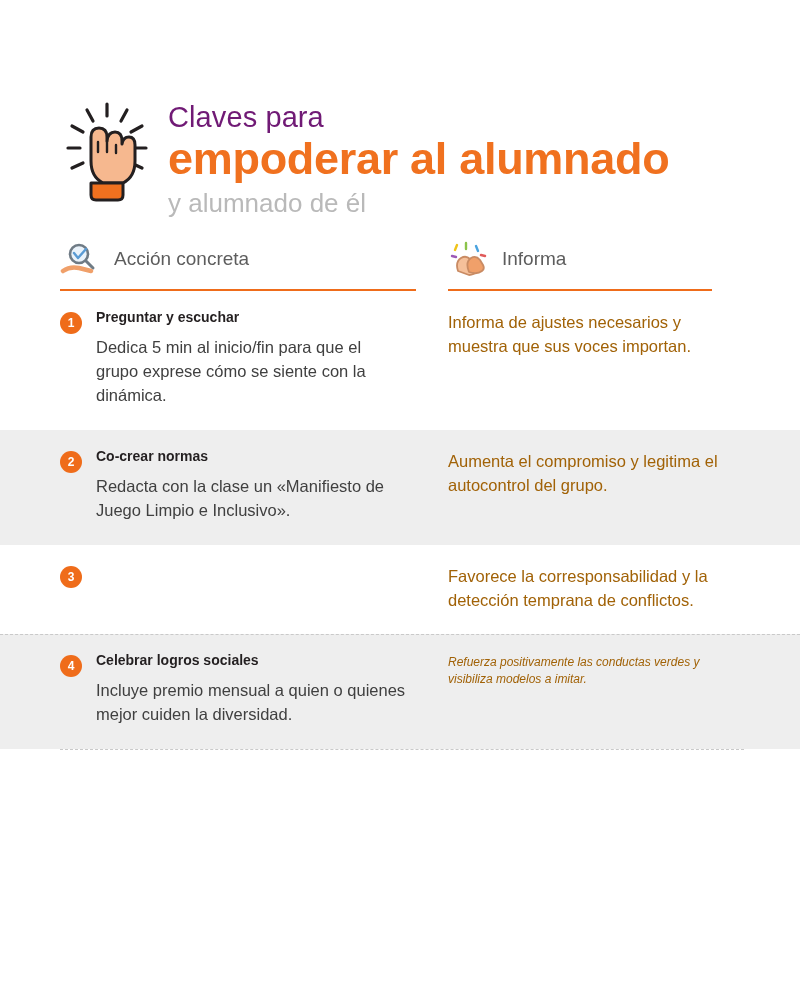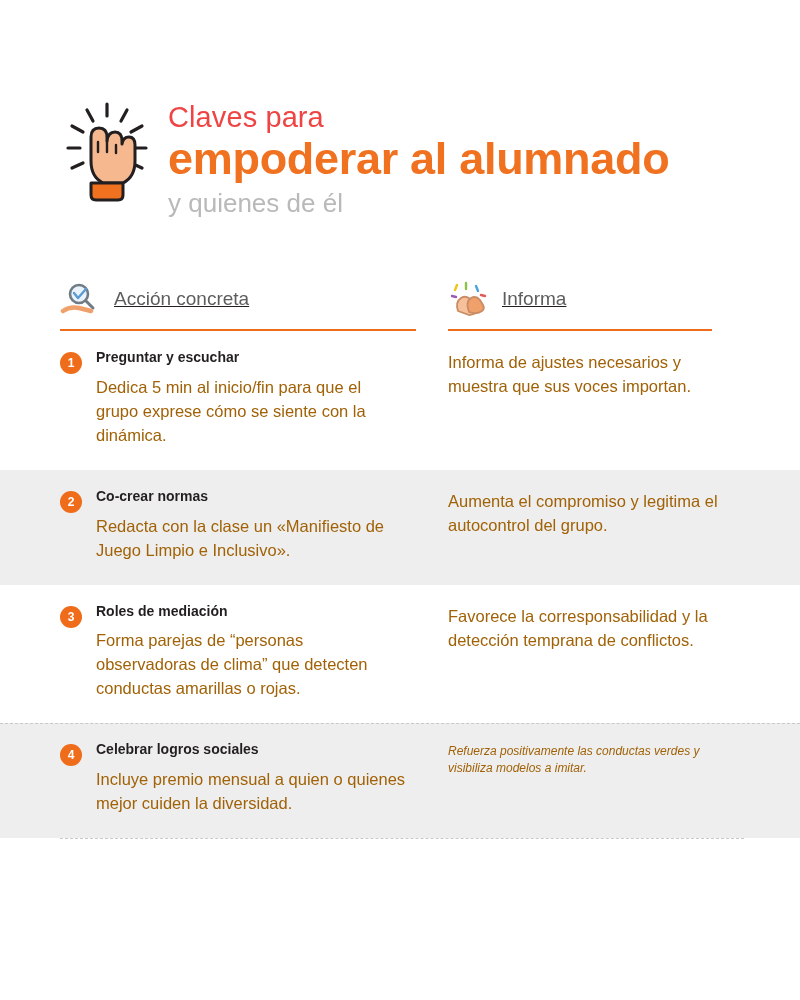--- a/index.html
+++ b/index.html
@@ -33,21 +33,21 @@
     flex: 0 0 96px;
     position: relative;
     margin-top: 4px;
   }
   .title-block {
     margin-left: 12px;
     padding-top: 6px;
   }
   .title-line1 {
     font-size: 29px;
-    color: #ef4444;
+    color: #701a75;
     font-weight: 400;
     letter-spacing: 0.1px;
     line-height: 1.05;
   }
   .title-line2 {
     font-size: 45px;
     color: #f0711f;
     font-weight: 700;
     line-height: 1.12;
     letter-spacing: -0.3px;
@@ -57,24 +57,23 @@
     font-size: 26px;
     color: #b9b9b9;
     font-weight: 400;
     line-height: 1.1;
     margin-top: 4px;
   }
 
   
   .col-heads {
     position: relative;
-    margin-top: 64px;
+    margin-top: 24px;
     padding: 0 88px 0 60px;
     display: flex;
-    text-decoration: underline;
   }
   .col-head {
     display: flex;
     align-items: center;
     gap: 14px;
     padding-bottom: 12px;
     border-bottom: 2px solid #ef6c1a;
   }
   .col-head.left {
     width: 356px;
@@ -143,21 +142,21 @@
     margin-left: 14px;
   }
   .action-title {
     font-size: 14px;
     font-weight: 700;
     color: #231f20;
     line-height: 1.2;
   }
   .action-desc {
     font-size: 16.5px;
-    color: #a16207;
+    color: #404040;
     line-height: 1.45;
     margin-top: 10px;
     max-width: 310px;
   }
   .cell-right {
     flex: 1 1 auto;
     margin-left: 32px;
     padding-top: 2px;
   }
   .impact-text {
@@ -199,21 +198,21 @@
           <line x1="82" y1="68" x2="71" y2="63"></line>
         </g>
         <path d="M31 37 q0 -9 8 -9 q8 0 8 9 v4 q1 -9 8 -9 q7 0 7 9 v3 q1 -7 7 -7 q6 0 6 8 v16 q0 16 -12 22 h-20 q-12 -6 -12 -22 z" fill="#f6b88f" stroke="#231f20" stroke-width="3" stroke-linejoin="round"></path>
         <path d="M31 83 h32 v12 q0 5 -5 5 h-22 q-5 0 -5 -5 z" fill="#f0711f" stroke="#231f20" stroke-width="3" stroke-linejoin="round"></path>
         <path d="M38 42 v10 M47 41 v11 M56 45 v8" stroke="#231f20" stroke-width="2.4" fill="none" stroke-linecap="round"></path>
       </svg>
     </div>
     <div class="title-block">
       <div class="title-line1">Claves para</div>
       <div class="title-line2">empoderar al alumnado</div>
-      <div class="title-line3">y quienes de él</div>
+      <div class="title-line3">y alumnado de él</div>
     </div>
   </div>
 
   <div class="col-heads">
     <div class="col-head left">
       <span class="head-icon">
         <svg width="40" height="36" viewBox="0 0 40 36" aria-hidden="true">
           <circle cx="19" cy="13" r="9" fill="#eaf3fb" stroke="#6f7b85" stroke-width="2.6"></circle>
           <line x1="26" y1="20" x2="33" y2="27" stroke="#6f7b85" stroke-width="3" stroke-linecap="round"></line>
           <path d="M3 30 q7 -5 16 -3 l12 3" fill="none" stroke="#f0a06a" stroke-width="4.5" stroke-linecap="round"></path>
@@ -264,24 +263,20 @@
         </div>
       </div>
       <div class="cell-right">
         <div class="impact-text">Aumenta el compromiso y legitima el autocontrol del grupo.</div>
       </div>
     </div>
 
     <div class="row">
       <div class="cell-left">
         <div class="num-badge">3</div>
-        <div class="left-text">
-          <div class="action-title">Roles de mediación</div>
-          <div class="action-desc">Forma parejas de “personas observadoras de clima” que detecten conductas amarillas o rojas.</div>
-        </div>
       </div>
       <div class="cell-right">
         <div class="impact-text">Favorece la corresponsabilidad y la detección temprana de conflictos.</div>
       </div>
     </div>
 
     <div class="row shaded dashed-top">
       <div class="cell-left">
         <div class="num-badge">4</div>
         <div class="left-text">

